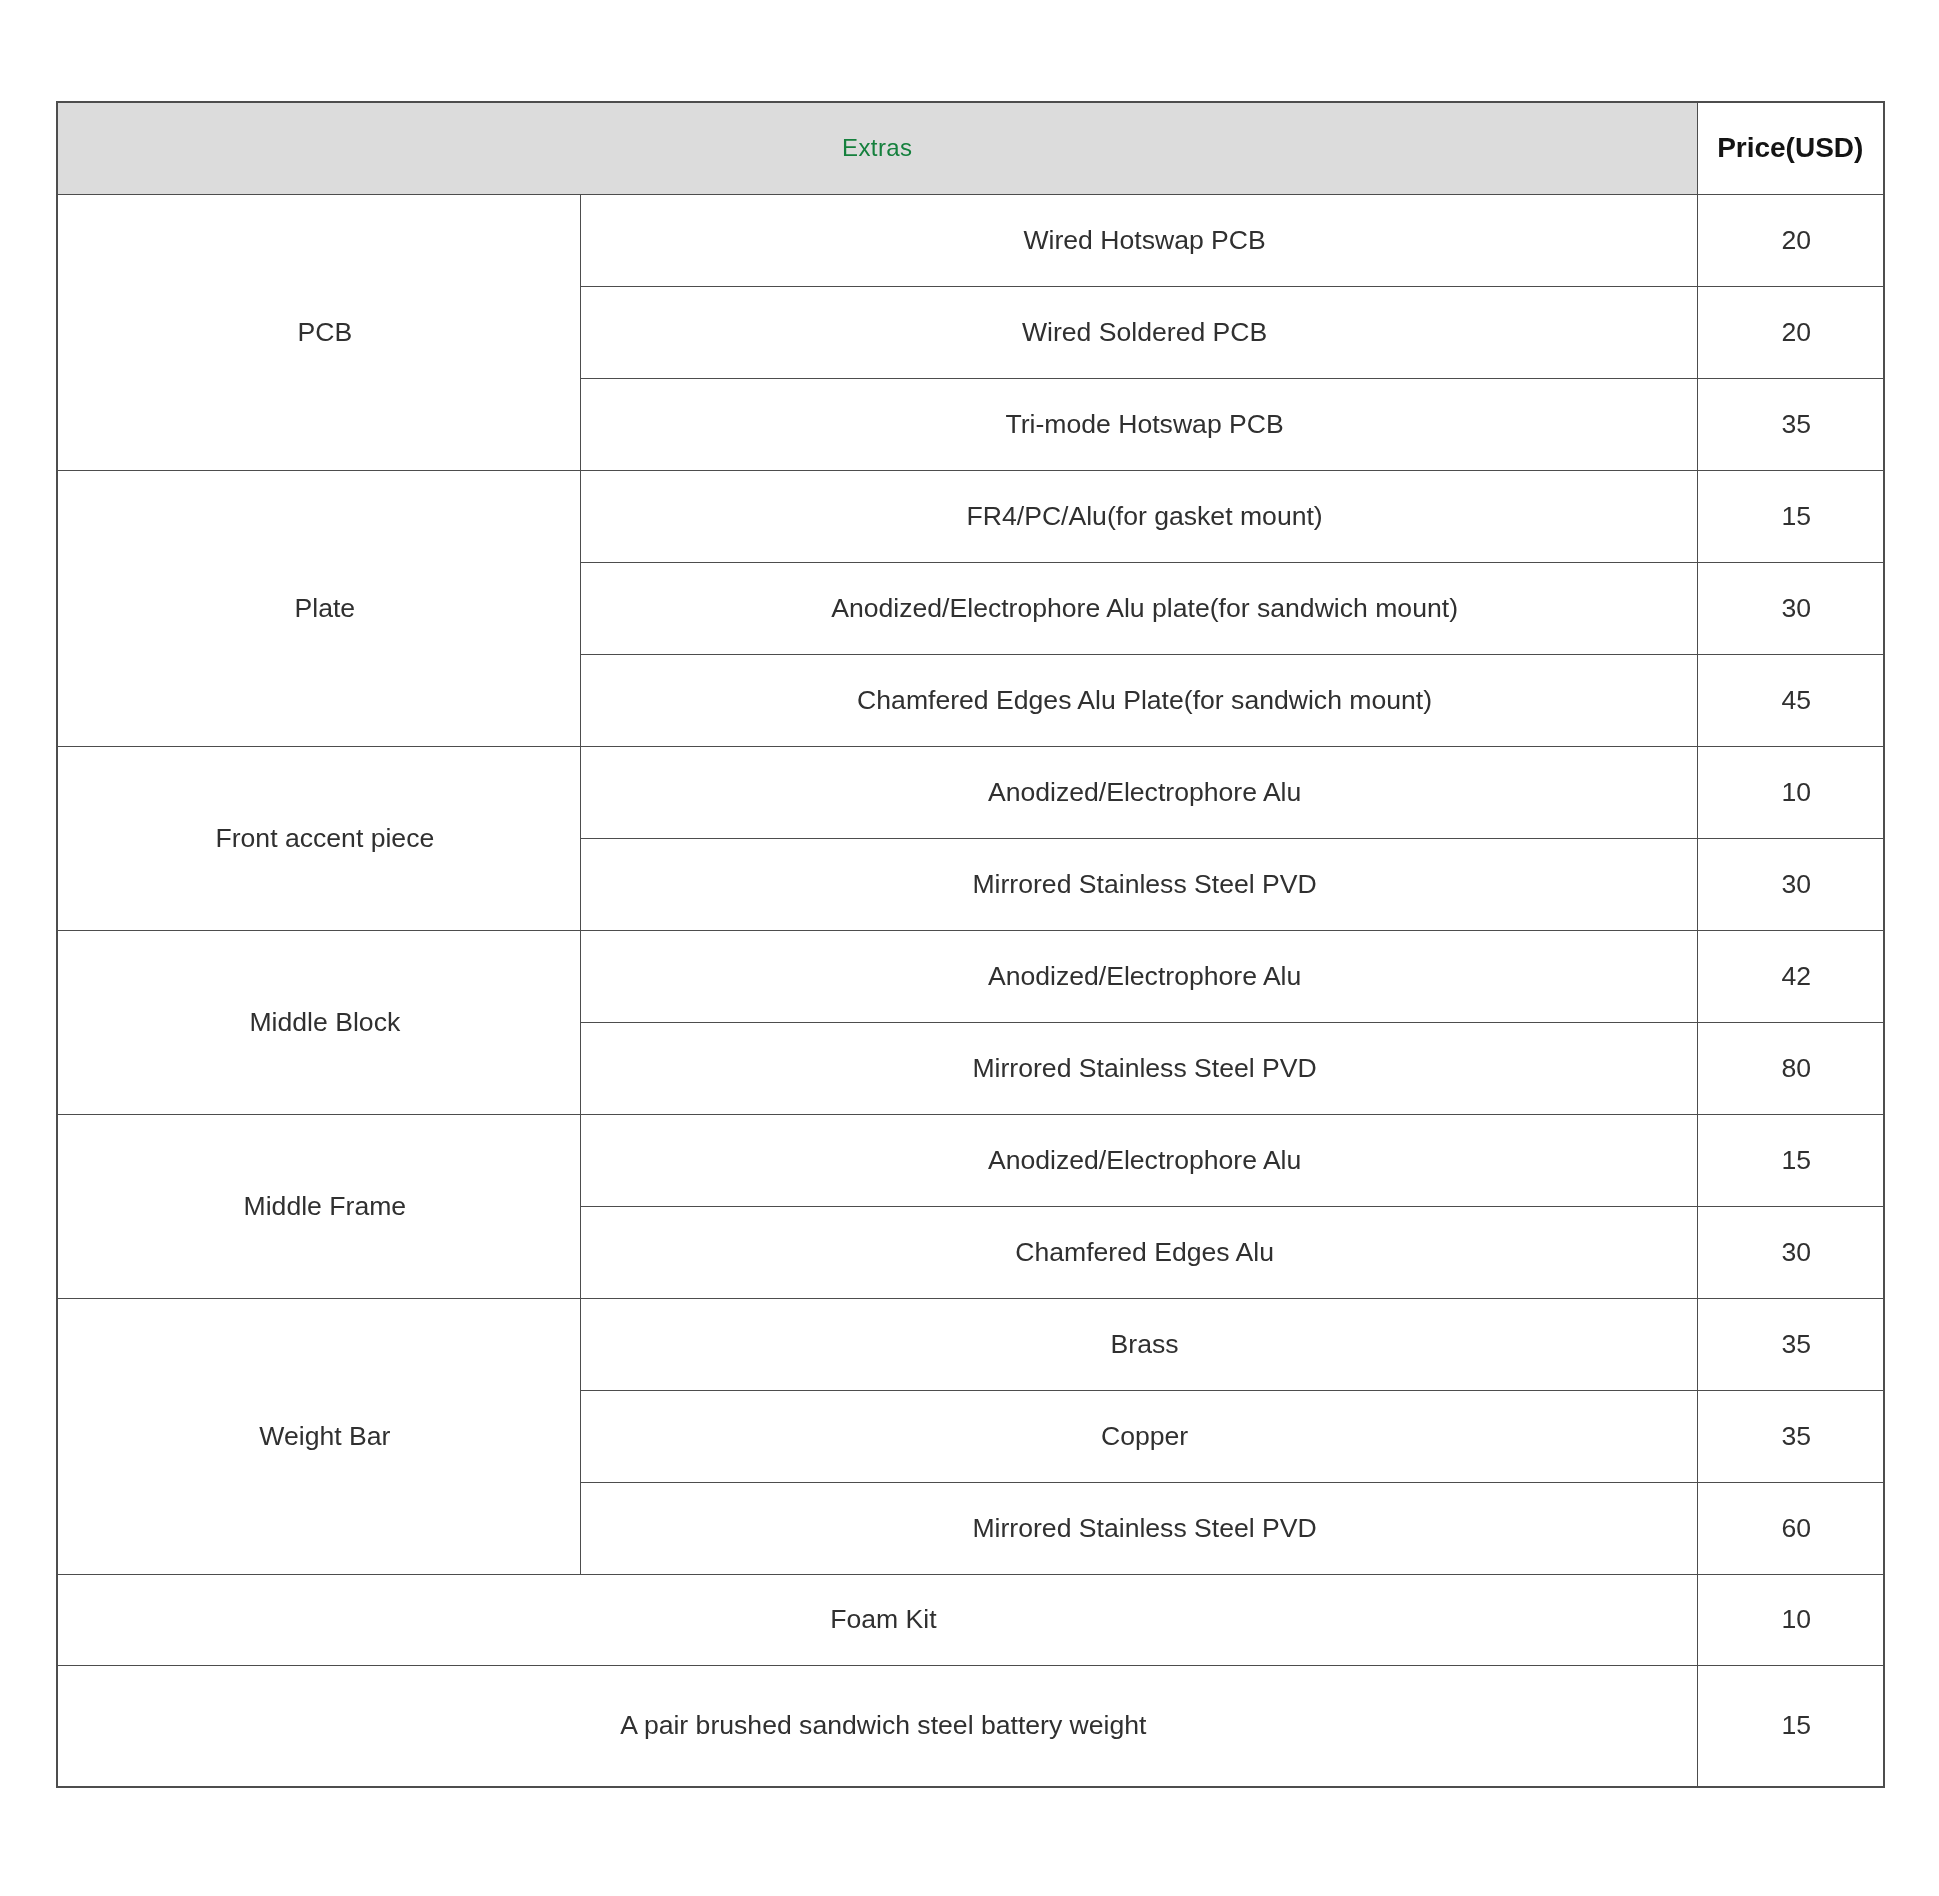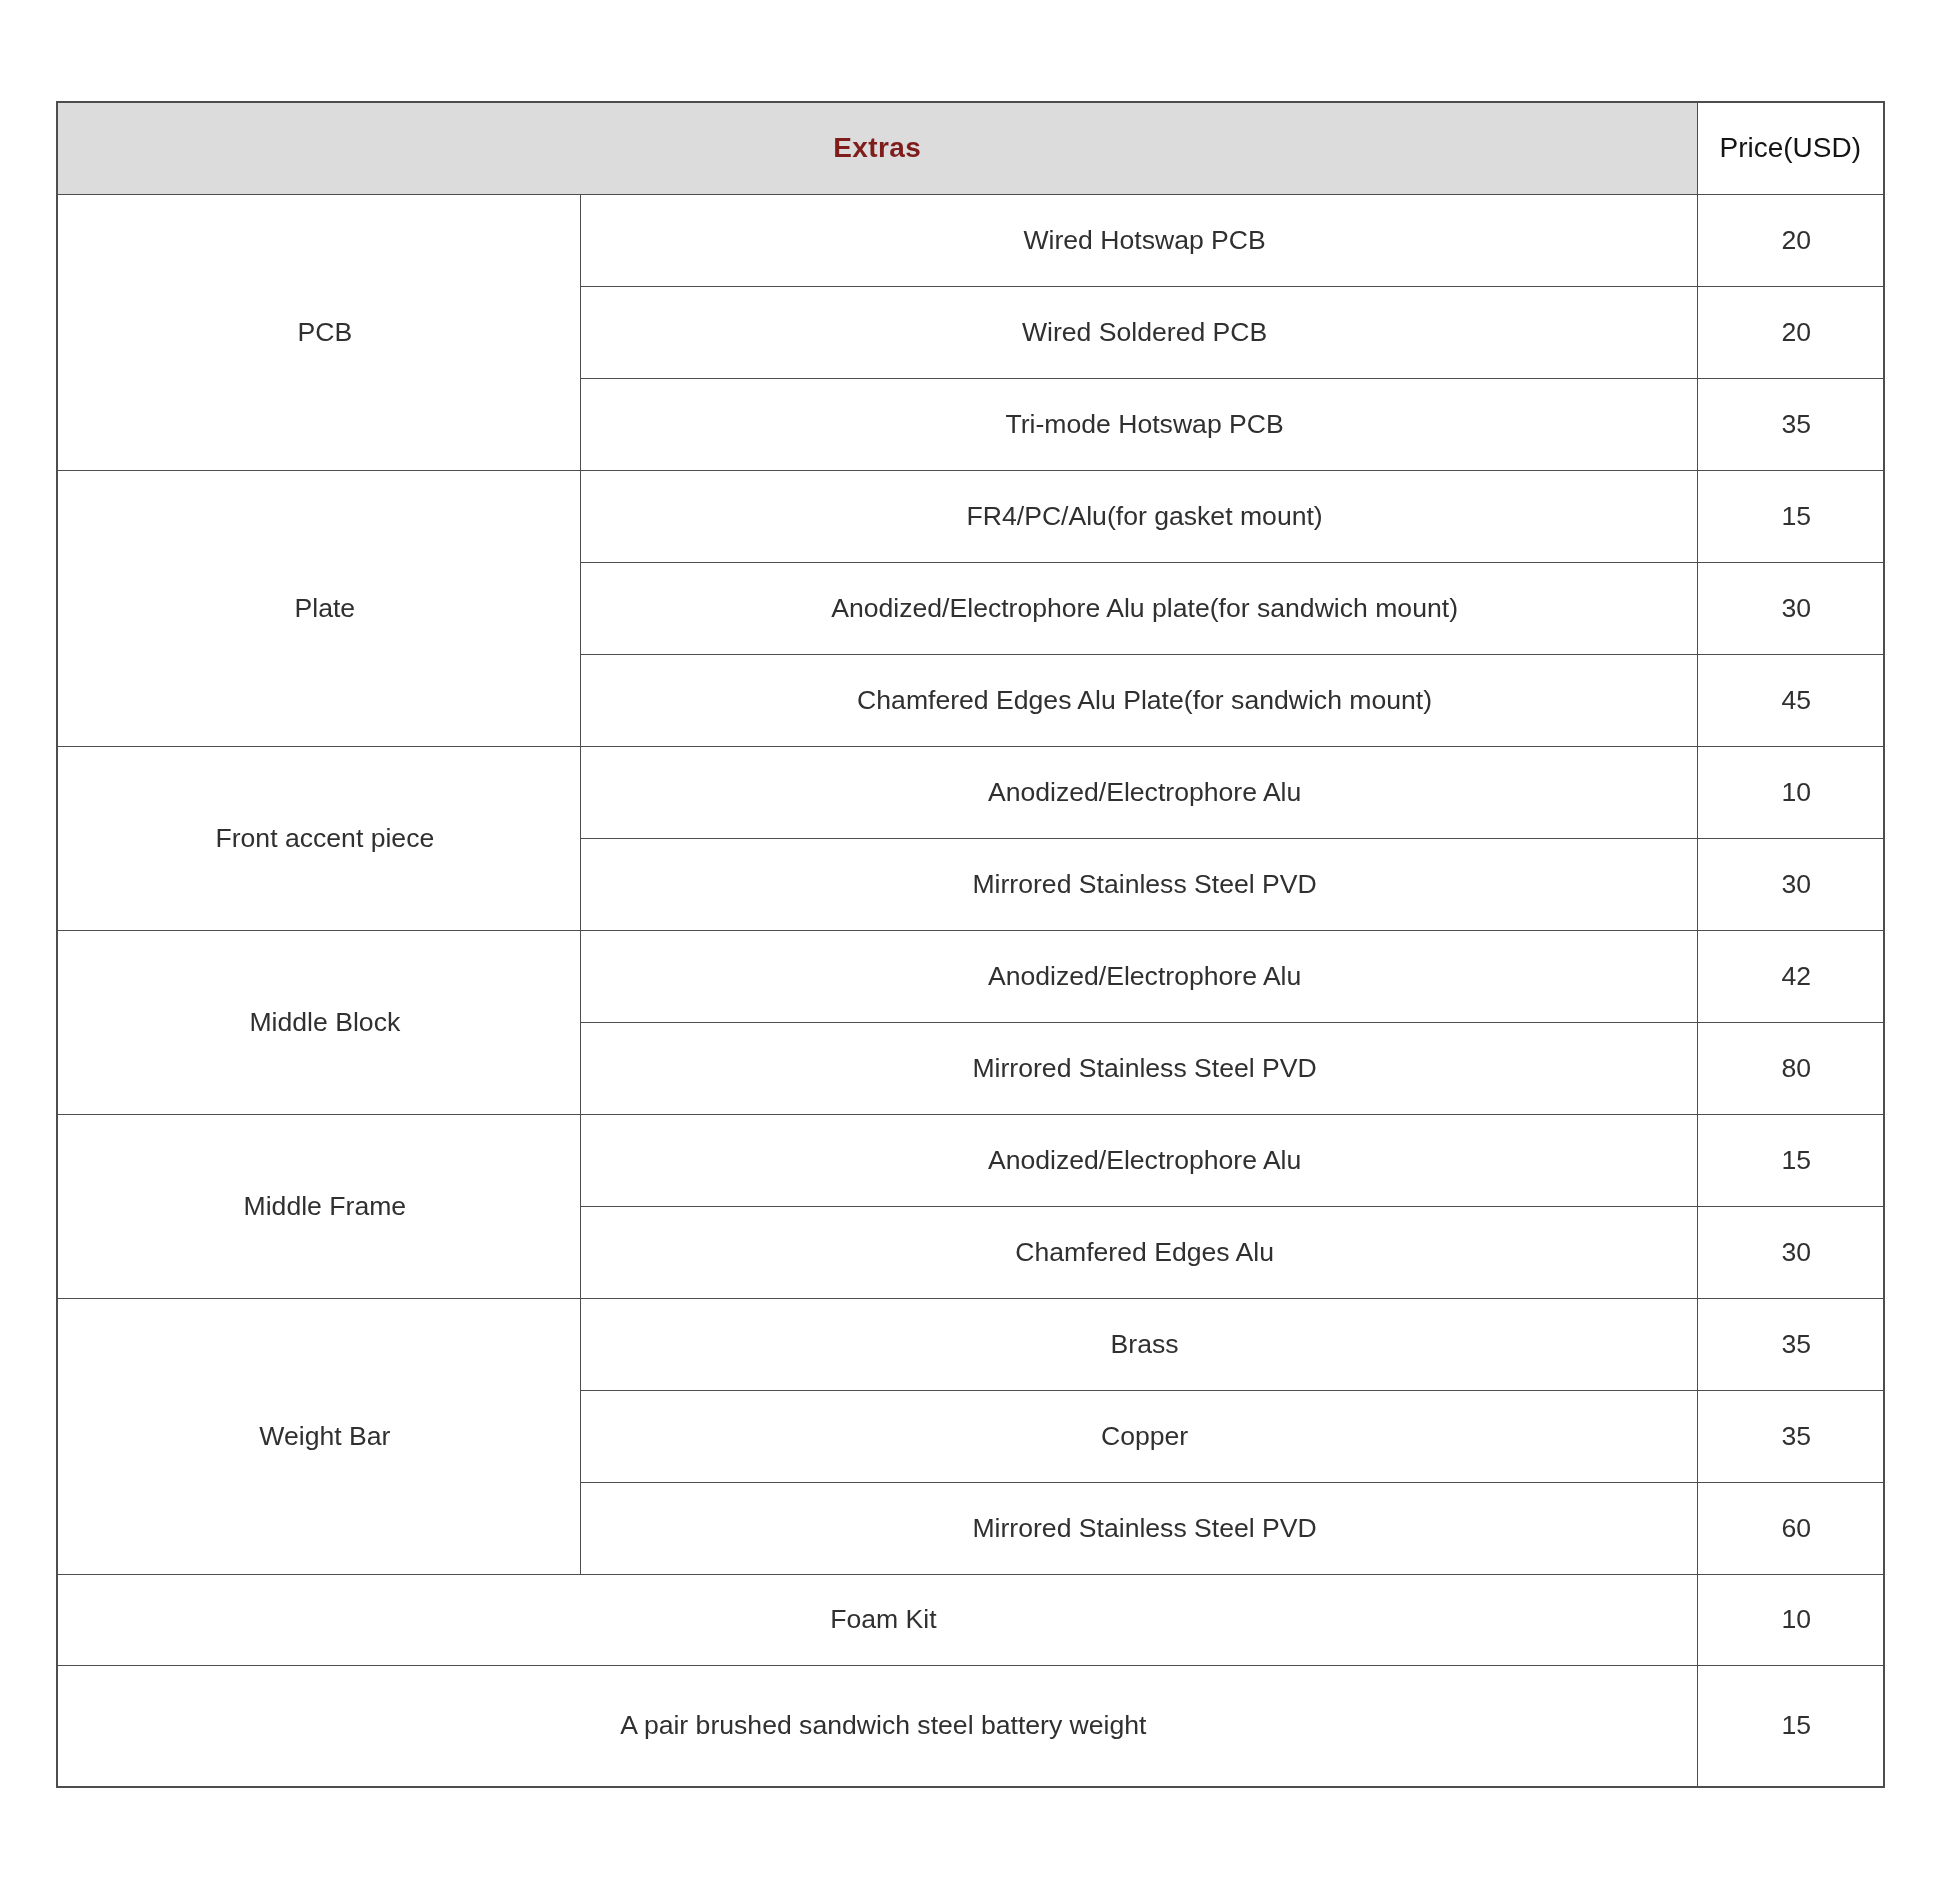--- a/index.html
+++ b/index.html
@@ -37,29 +37,29 @@
     padding: 0 7.8px;
     overflow: hidden;
   }
   .extras-table thead tr { height: 92px; }
   .extras-table tr.r    { height: 92px; }
   .extras-table tr.r-foam { height: 91px; }
   .extras-table tr.r-last { height: 122px; }
 
   th.th-extras {
     background: #dcdcdc;
-    font-size: 28px;
-    font-weight: 700;
-    color: #7f1d1d;
+    font-size: 24px;
+    font-weight: 400;
+    color: #15803d;
     letter-spacing: 0.4px;
   }
   th.th-price {
     background: #ffffff;
     font-size: 28px;
-    font-weight: 400;
+    font-weight: 700;
     color: #141414;
   }
   td.cat, td.item, td.price {
     font-size: 26.6px;
     font-weight: 300;
     color: #303030;
     background: #ffffff;
     padding-left: 20px;
   }
 </style>

